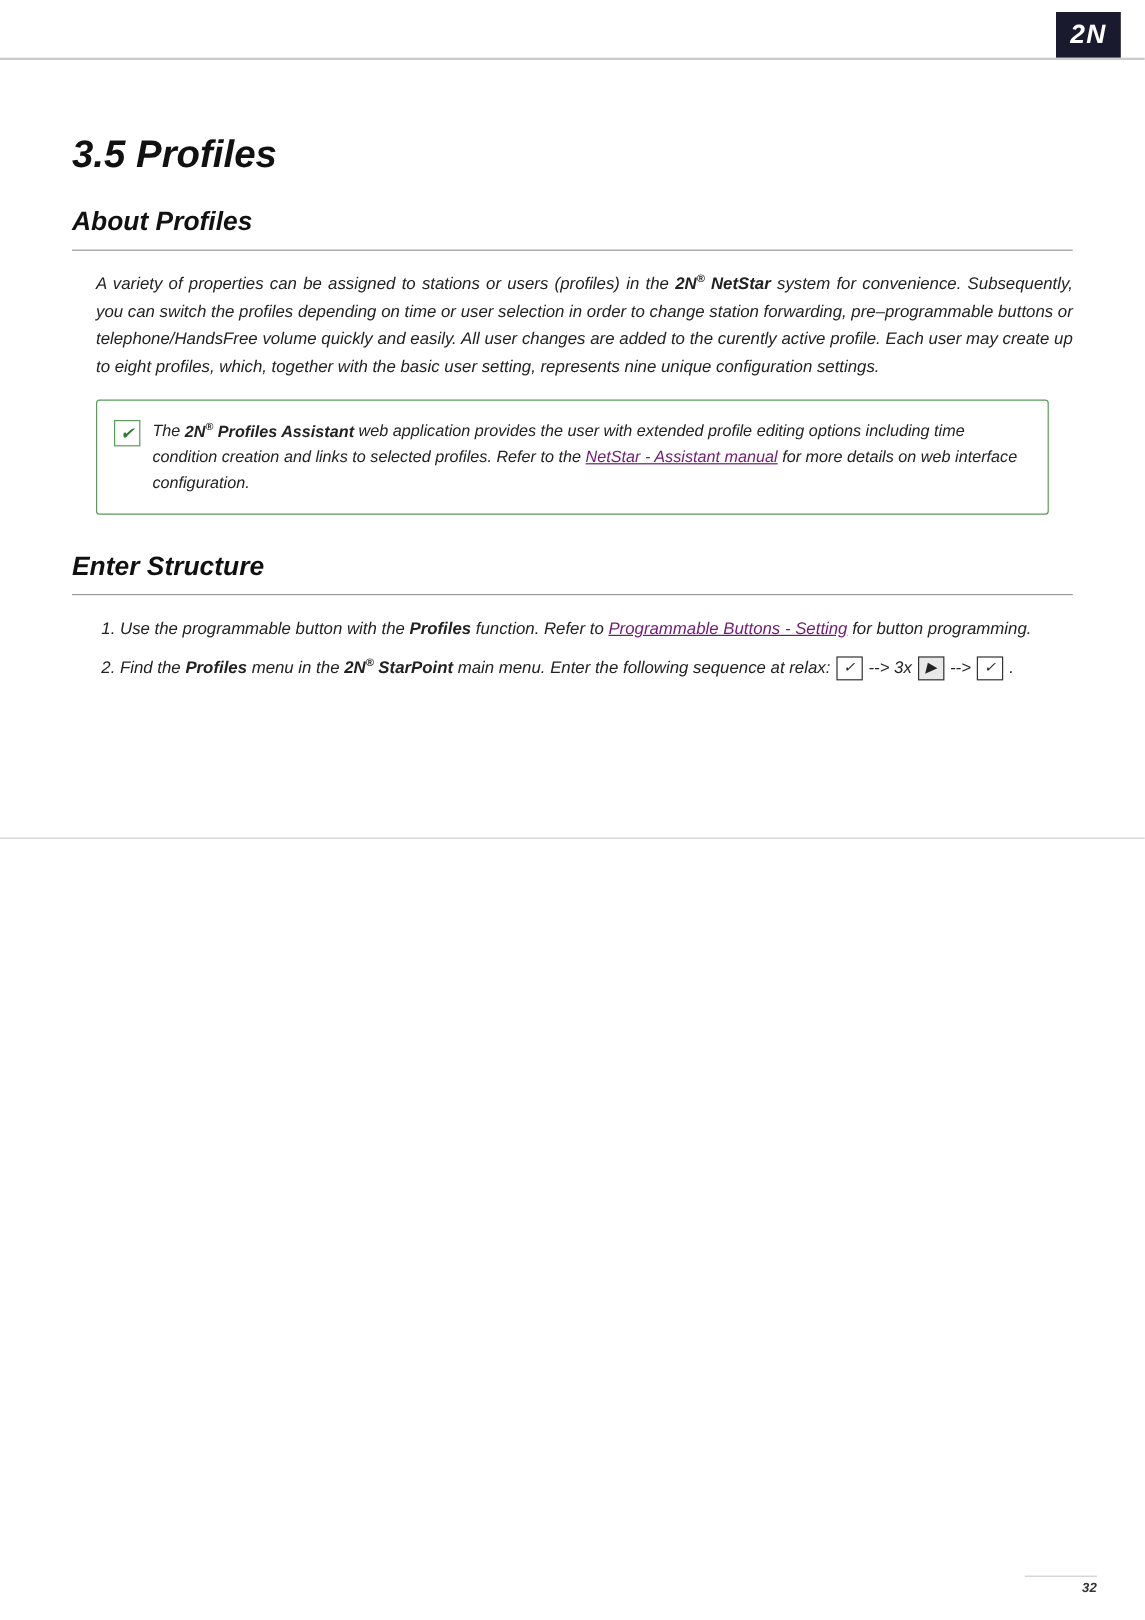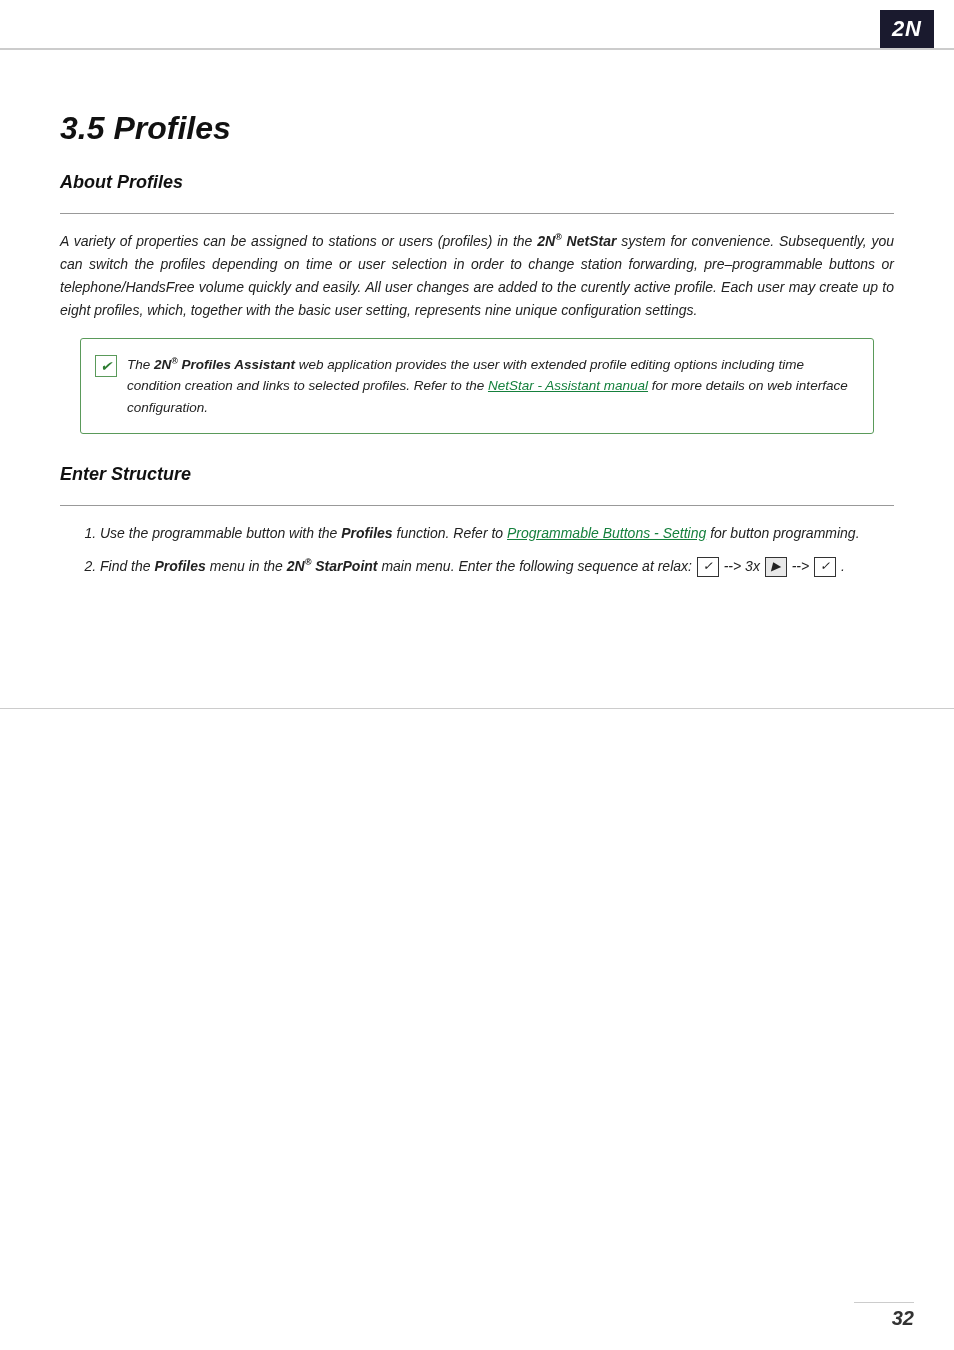--- a/index.html
+++ b/index.html
@@ -42,36 +42,37 @@
     
     .page-title {
       font-size: 32px;
       font-weight: bold;
       margin: 30px 0 25px 0;
       color: #111;
     }
 
     
     .section-heading {
-      font-size: 18px;
+      font-size: 22px;
       font-weight: bold;
       color: #111;
       border-bottom: 1.5px solid #999;
-      padding-bottom: 20px;
+      padding-bottom: 10px;
       margin-bottom: 16px;
     }
 
     .section-block {
       margin-bottom: 30px;
     }
 
     
     .body-text {
       line-height: 1.65;
       text-align: justify;
+      margin-left: 20px;
       margin-bottom: 14px;
     }
 
     .bold { font-weight: bold; }
 
     sup {
       font-size: 0.65em;
       vertical-align: super;
     }
 
@@ -100,21 +101,21 @@
       justify-content: center;
       font-size: 14px;
     }
 
     .info-box-text {
       line-height: 1.6;
       font-size: 13.5px;
     }
 
     .link-text {
-      color: #15803d;
+      color: #701a75;
       text-decoration: underline;
       cursor: pointer;
     }
 
     
     ol.main-list {
       margin-left: 40px;
       margin-bottom: 14px;
     }
 
@@ -156,21 +157,21 @@
       margin-left: 20px;
       line-height: 2;
       margin-bottom: 10px;
     }
 
     
     .page-footer {
       position: absolute;
       bottom: 20px;
       right: 40px;
-      font-size: 20px;
+      font-size: 11px;
       font-weight: bold;
       color: #333;
       border-top: 1.5px solid #ccc;
       padding-top: 4px;
       min-width: 60px;
       text-align: right;
     }
 
     .bottom-divider {
       border: none;

